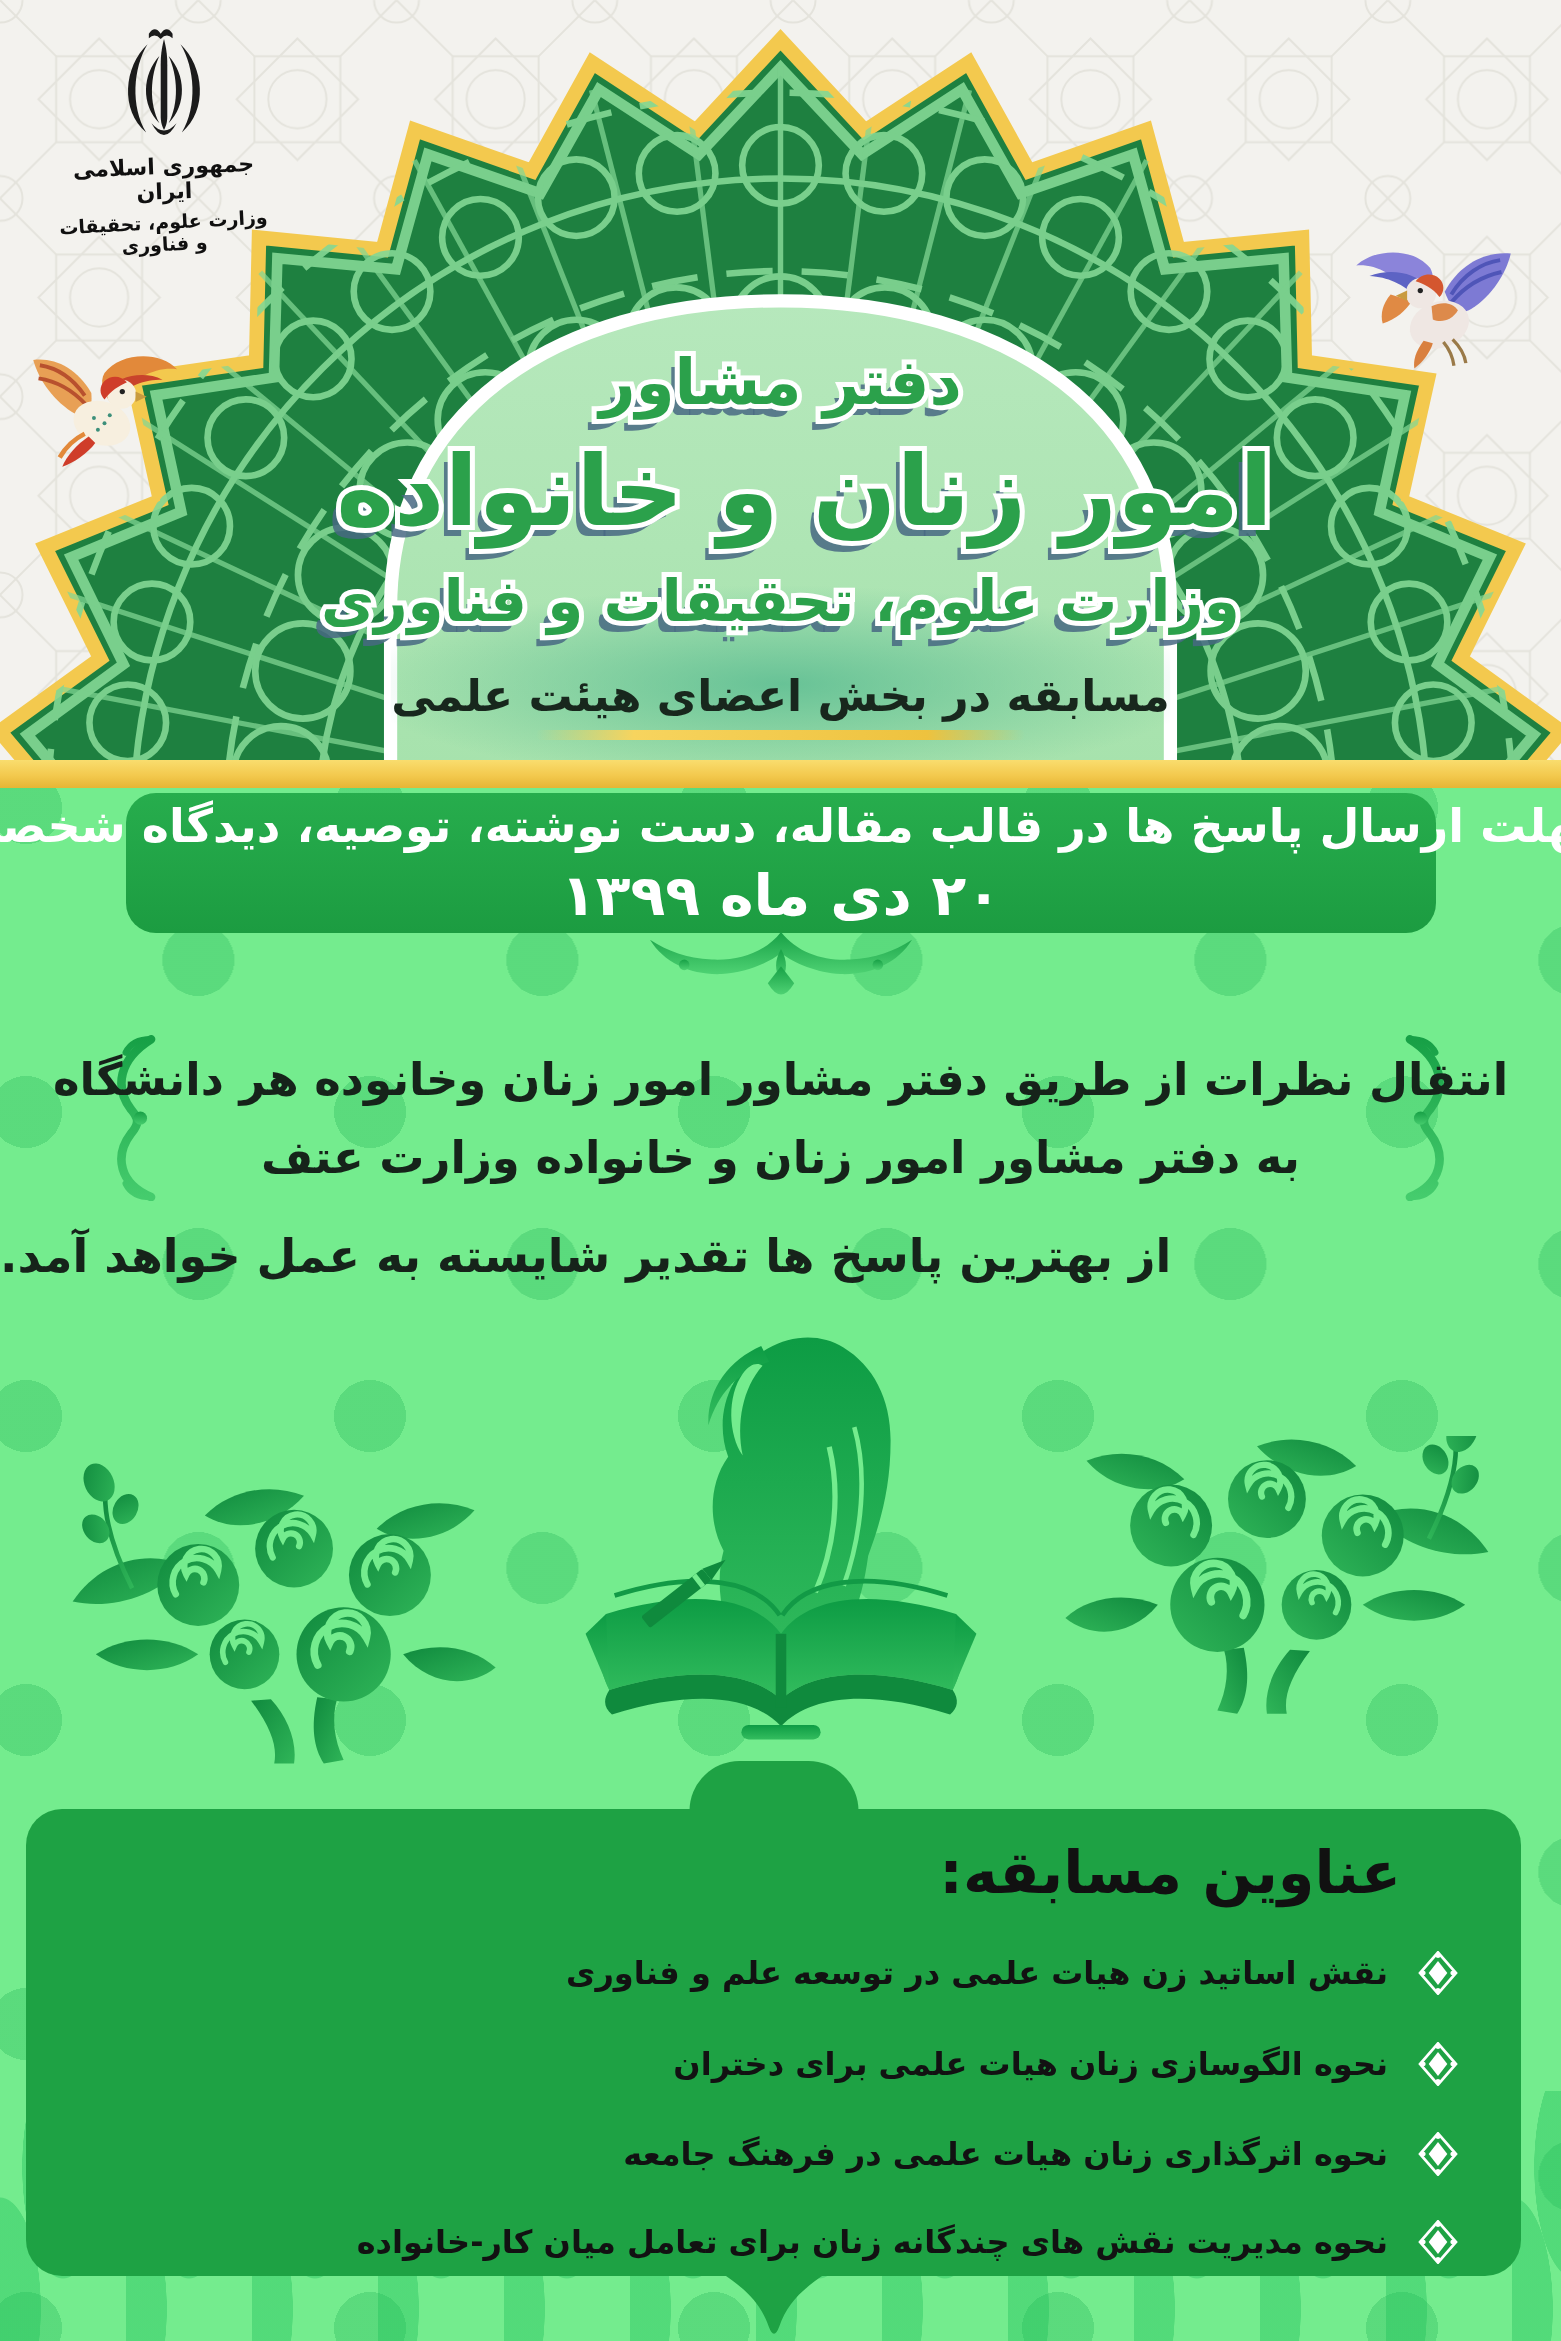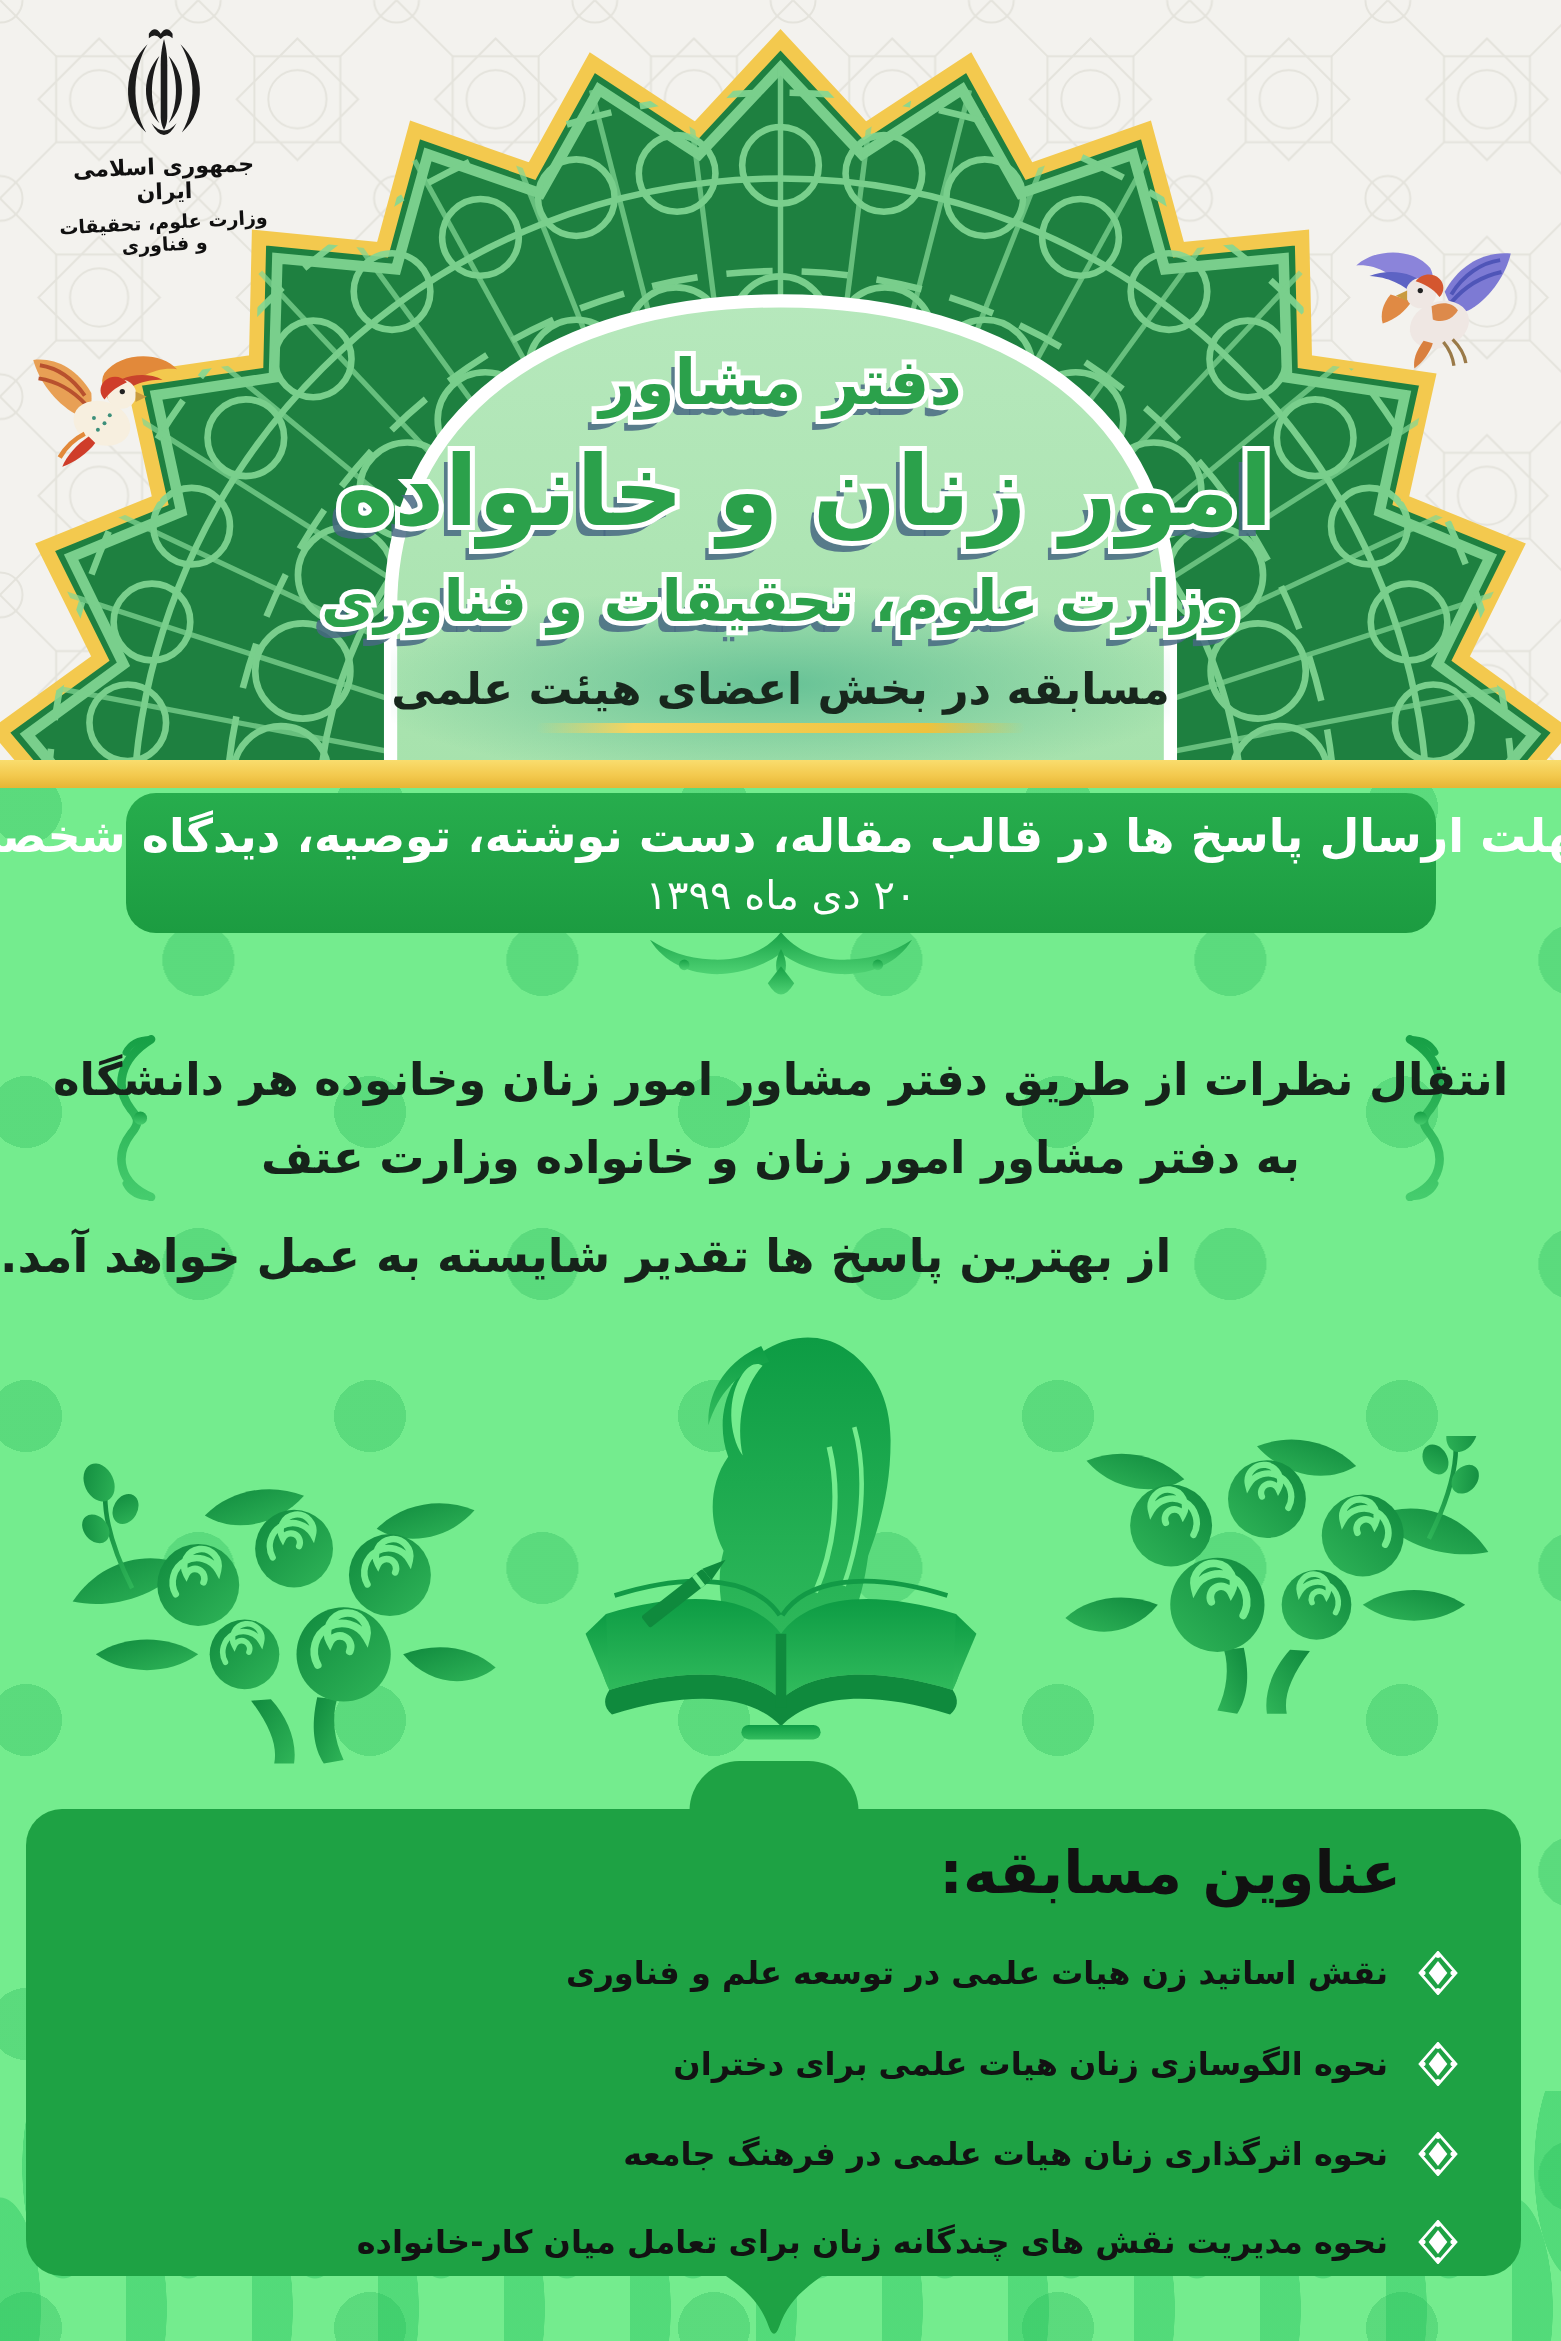--- a/index.html
+++ b/index.html
@@ -17,40 +17,40 @@
   .bird{position:absolute;}
   .bird-right{top:243px;right:46px;}
   .bird-left{top:349px;left:28px;}
   .title-block{position:absolute;top:344px;left:0;width:100%;text-align:center;}
   .outlined{position:relative;display:block;white-space:nowrap;}
   .outlined .stroke{-webkit-text-stroke:10px #ffffff;color:#ffffff;text-shadow:-8.6px 10.6px 0 rgba(72,104,130,.85);}
   .outlined .fill{position:absolute;inset:0;color:#2ba14b;}
   .t1{font-size:63px;font-weight:900;line-height:78px;}
   .t2{font-size:98px;font-weight:900;line-height:123px;margin-top:8px;margin-left:48px;}
   .t3{font-size:58px;font-weight:900;line-height:83px;margin-top:6.6px;}
-  .subtitle{font-size:44px;font-weight:700;color:#18271d;line-height:61px;margin-top:15px;white-space:nowrap;}
+  .subtitle{font-size:44px;font-weight:700;color:#18271d;line-height:61px;margin-top:22px;white-space:nowrap;}
   .gold-underline{width:489px;height:10.6px;margin:4px auto 0;border-radius:5.3px;
     background:linear-gradient(90deg,rgba(242,201,78,0) 0%,#f7d45e 20%,#eec23e 80%,rgba(242,201,78,0) 100%);}
   
   .gold-strip{position:absolute;top:760px;left:0;width:100%;height:28px;
     background:linear-gradient(180deg,#f9dd6e 0%,#f3c94e 55%,#e6b535 100%);}
   
   .green-section{position:absolute;top:788px;left:0;width:1561px;height:1554px;background-color:#74ec8e;
     background-image:radial-gradient(circle,rgba(32,178,85,.30) 0 36px,rgba(32,178,85,0) 36px),
                      radial-gradient(circle,rgba(32,178,85,.30) 0 36px,rgba(32,178,85,0) 36px);
     background-size:344px 304px,344px 304px;background-position:26.4px 20px,198px 172px;}
   .oval-strip{position:absolute;bottom:0;left:0;width:100%;height:251px;
     background-image:radial-gradient(41px 112px at 63px 76px,rgba(28,190,88,.38) 0 99%,rgba(28,190,88,0) 100%),
                      radial-gradient(41px 112px at 0px 218px,rgba(28,190,88,.38) 0 99%,rgba(28,190,88,0) 100%);
     background-size:126px 284px,126px 284px;}
   .deadline-banner{position:absolute;top:5.3px;left:126px;width:1310px;height:140px;border-radius:30px;
     background:linear-gradient(180deg,#27ad4d,#1c9c41);color:#ffffff;text-align:center;
     display:flex;flex-direction:column;align-items:center;justify-content:center;gap:9.3px;}
   .dl1{font-size:46px;font-weight:900;white-space:nowrap;}
-  .dl2{font-size:40px;font-weight:400;}
+  .dl2{font-size:57px;font-weight:700;}
   .banner-ornament{position:absolute;top:140px;left:50%;transform:translateX(-50%);}
   .para1{position:absolute;top:253px;left:0;width:100%;text-align:center;color:#16231a;font-weight:800;}
   .para1 div{font-size:45px;line-height:78px;white-space:nowrap;}
   .para2{position:absolute;top:431px;left:0;width:100%;text-align:left;color:#16231a;
     font-size:46px;font-weight:800;line-height:74px;white-space:nowrap;}
   .side-orn{position:absolute;top:246px;}
   .side-orn.left{left:98px;}
   .side-orn.right{right:98px;transform:scale(-1,1);}
   .illustration{position:absolute;top:517px;left:50%;transform:translateX(-50%);}
   .flowers-svg{position:absolute;top:648px;left:33px;}

